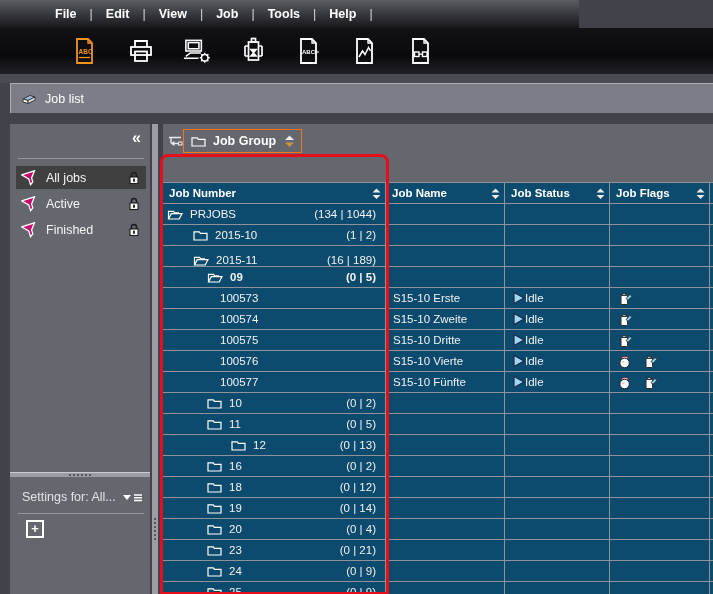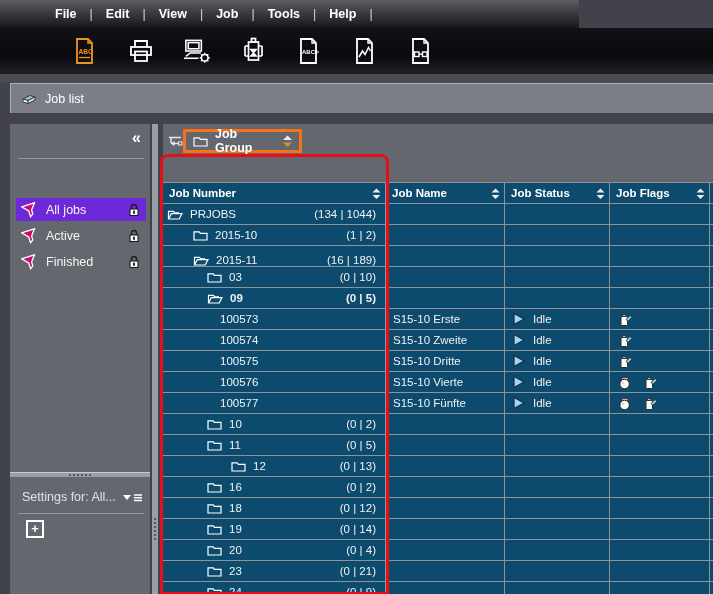--- a/index.html
+++ b/index.html
@@ -34,48 +34,48 @@
     display:flex; align-items:center; gap:8px; padding-left:10px;
     color:#fff; font-size:12.5px;
   }
   
   .sidebar { position:absolute; left:10px; top:124px; width:140px; height:470px; background:#65676f; }
   .collapse-btn { position:absolute; top:6px; right:9px; color:#fff; font-size:16px; font-weight:bold; line-height:16px; cursor:pointer; }
   .side-sep { position:absolute; left:8px; width:126px; height:1px; background:#95989f; }
   .sep1 { top:34px; } .sep2 { top:389px; }
   .filters { position:absolute; top:42px; left:6px; width:130px; }
   .filter-item { height:23px; margin-bottom:3px; display:flex; align-items:center; gap:7px; padding:0 5px; color:#f4f4f4; font-size:12.5px; cursor:pointer; }
-  .filter-item.selected { background:#6d28d9;margin-top:32px; }
+  .filter-item.selected { background:#404040; }
   .filter-item .lock { margin-left:auto; display:flex; }
   .splitter-h { position:absolute; top:348px; left:0; width:140px; height:5px; background:#9b9ea5; border-top:1px solid #c8cbd0; display:flex; align-items:center; justify-content:center; gap:2px; cursor:row-resize; }
   .dot-h { width:2px; height:2px; background:#54565c; }
   .settings-row { position:absolute; top:366px; left:12px; width:122px; display:flex; align-items:center; color:#e3e3e5; font-size:12.5px; }
   .settings-drop { margin-left:auto; display:flex; cursor:pointer; }
   .add-btn { position:absolute; top:396px; left:16px; width:18px; height:18px; border:2px solid #fff; color:#fff; font-weight:bold; font-size:13px; line-height:14px; text-align:center; cursor:pointer; }
   
   .vsplitter { position:absolute; left:152px; top:124px; width:6px; height:470px; background:#9b9ea5; cursor:col-resize; }
   .vgrip { position:absolute; left:2px; top:394px; display:flex; flex-direction:column; gap:2px; }
   .dot-v { width:2px; height:2px; background:#54565c; }
   
   .main { position:absolute; left:163px; top:124px; width:550px; height:470px; background:#65676f; }
   .tree-toggle { position:absolute; left:4px; top:11px; cursor:pointer; display:flex; }
-  .group-select { position:absolute; left:20px; top:5px; height:24px; width:119px; border:3px solid #f97316; display:flex; align-items:center; gap:7px; padding:0 7px; color:#fff; font-weight:bold; font-size:12.5px; cursor:pointer; }
+  .group-select { position:absolute; left:20px; top:5px; height:24px; width:119px; border:1px solid #f97316; display:flex; align-items:center; gap:7px; padding:0 7px; color:#fff; font-weight:bold; font-size:12.5px; cursor:pointer; }
   .group-select .spin { margin-left:auto; display:flex; }
   .jobtable { position:absolute; left:0; top:34px; width:550px; height:436px; background:#0c4a6e; overflow:hidden;margin-top:24px; }
   .trow { display:grid; grid-template-columns:223px 119px 105px 100px 3px; }
   .thead { height:22px; border-top:1px solid #8f9299; border-bottom:1px solid #8f9299; }
   .thead .cell { font-weight:bold; font-size:11.5px; color:#fff; display:flex; align-items:center; padding-left:6px; position:relative; cursor:pointer; }
   .thead .sort { position:absolute; right:4px; top:5px; display:flex; }
   .row { height:21px; border-bottom:1px solid #8f9299; }
   .cell { border-right:1px solid #8f9299; display:flex; align-items:center; color:#f2f2f2; font-size:11.5px; overflow:hidden; white-space:nowrap; }
   .cell.filler { border-right:none; }
   .cell .cnt { margin-left:auto; padding-right:9px; }
   .cell .gicon { display:flex; margin-right:7px; cursor:pointer; }
   .cell.name { padding-left:7px; }
-  .cell.status { padding-left:7px; gap:8px; }
+  .cell.status { padding-left:7px; gap:0; }
   .cell.flags { padding-left:7px; gap:9px; }
   .redbox { position:absolute; left:160px; top:154px; width:229px; height:441px; border:3px solid #e60e1b; border-radius:8px 8px 0 0; pointer-events:none; z-index:6; }
   svg { display:block; }
 </style>
 </head>
 <body>
 <div id="app">
 
   <div class="menubar">
       <div class="menu-item">File</div>
@@ -369,35 +369,20 @@
               </span>
               <span>2015-11</span>
               <span class="cnt">(16 | 189)</span>
             </div>
             <div class="cell name"></div>
             <div class="cell status"></div>
             <div class="cell flags"></div>
             <div class="cell filler"></div>
           </div>
           <div class="trow row">
-            <div class="cell tree" style="padding-left: 44px;">
-              <span class="gicon">
-                <svg width="15" height="12" viewBox="0 0 15 12">
-                  <path d="M1 11 V2.8 h5.2 l1.2 1.6 H14 V11 z" fill="none" stroke="#fff" stroke-width="1.2"></path>
-                </svg>
-              </span>
-              <span>03</span>
-              <span class="cnt">(0 | 10)</span>
-            </div>
-            <div class="cell name"></div>
-            <div class="cell status"></div>
-            <div class="cell flags"></div>
-            <div class="cell filler"></div>
-          </div>
-          <div class="trow row">
             <div class="cell tree" style="padding-left: 44px; font-weight: bold;">
               <span class="gicon">
                 <svg width="16" height="12" viewBox="0 0 16 12">
                   <g fill="none" stroke="#fff" stroke-width="1.2">
                     <path d="M1.5 11 V3.3 h5 l1.2 1.6 h4.3"></path>
                     <path d="M1.5 11 L4.3 5.6 H15 L12.2 11 z"></path>
                   </g>
                 </svg>
               </span>
               <span>09</span>

